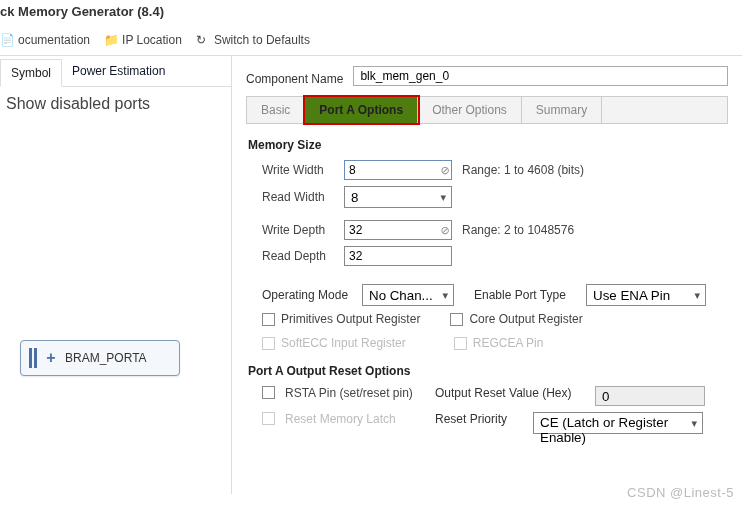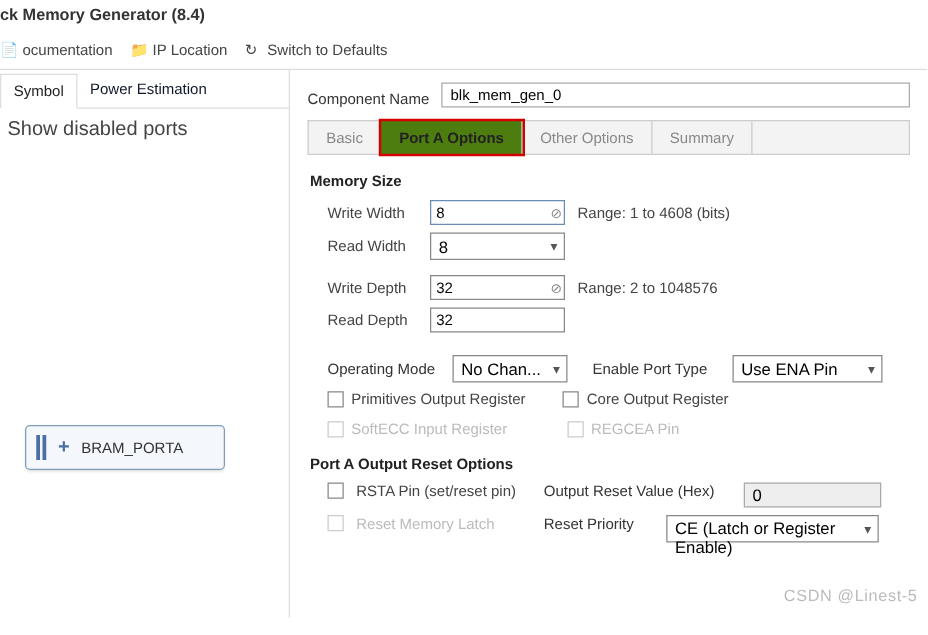--- a/index.html
+++ b/index.html
@@ -36,21 +36,21 @@
   .chk-label { color: #444; }
   .chk-label.disabled { color: #bbb; }
   .two-col { display: flex; gap: 30px; margin-left: 16px; }
   .two-col .col { display: flex; align-items: center; gap: 6px; }
   .reset-row { display: flex; gap: 10px; margin: 0 0 6px 16px; }
   .hex-input { width: 110px; height: 20px; border: 1px solid #aaa; background: #eee; padding: 2px 6px; }
   .block-sym { position: absolute; left: 20px; top: 340px; width: 160px; height: 36px; border: 1px solid #7f9dbb; border-radius: 4px; background: #f4f7fb; display: flex; align-items: center; padding: 0 8px; gap: 6px; box-shadow: 0 1px 2px rgba(0,0,0,.1); }
   .bus-bars { display: flex; gap: 2px; }
   .bar { width: 3px; height: 20px; background: #4a6fa5; }
   .plus-icon { width: 16px; height: 16px; display: flex; align-items: center; justify-content: center; color: #4a6fa5; font-weight: bold; font-size: 16px; }
-  .watermark { position: absolute; right: 8px; bottom: 24px; color: #bbb; font-size: 13px; letter-spacing: .5px; }
+  .watermark { position: absolute; right: 8px; bottom: 8px; color: #bbb; font-size: 13px; letter-spacing: .5px; }
 </style>
 </head>
 <body>
 
 <div class="title">ck Memory Generator (8.4)</div>
 <div class="toolbar">
   <span class="tool-item">
     <span class="icon">📄</span>
     <span>ocumentation</span>
   </span>

